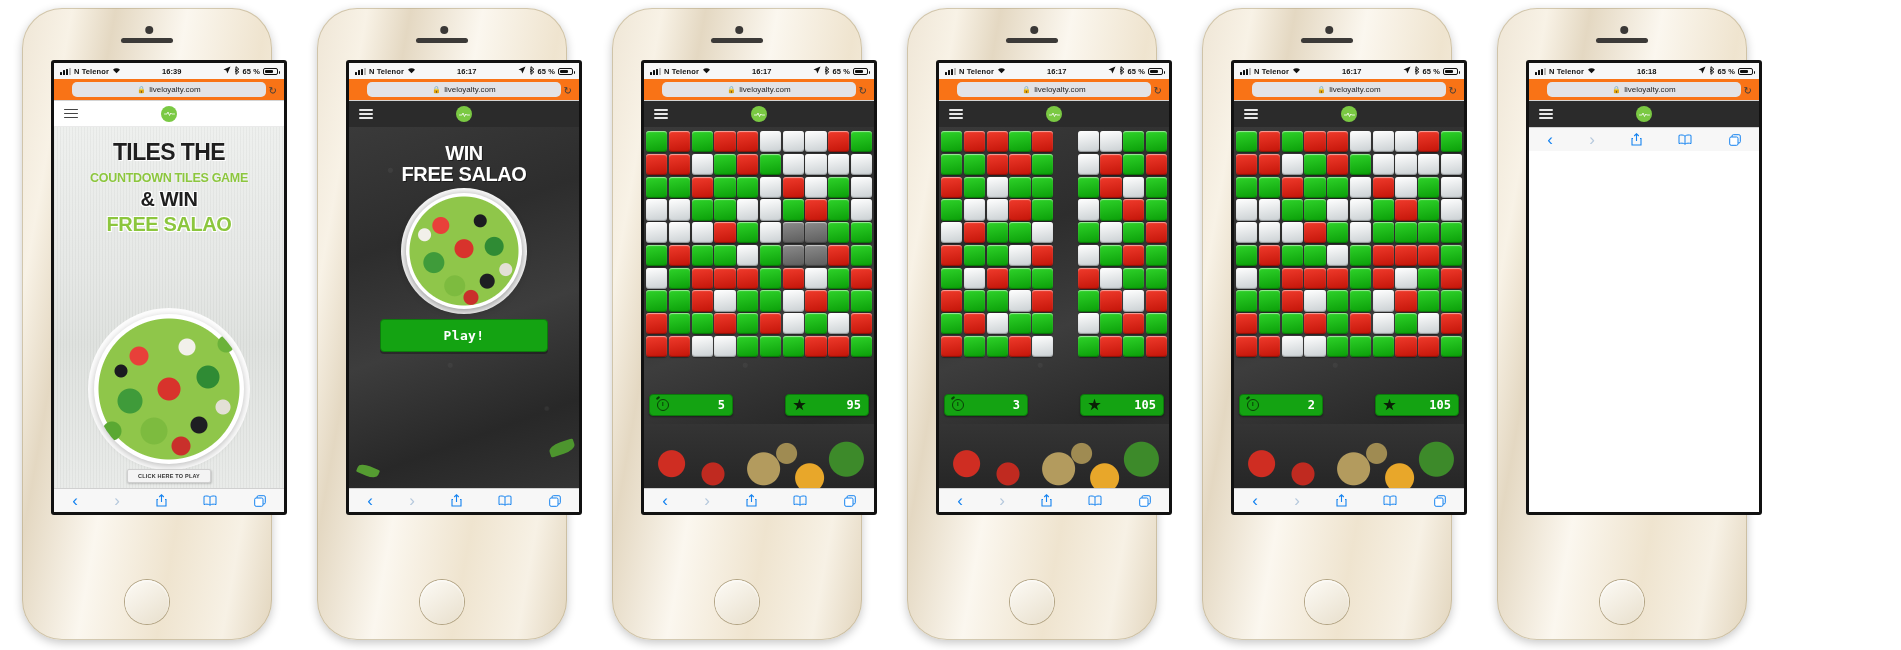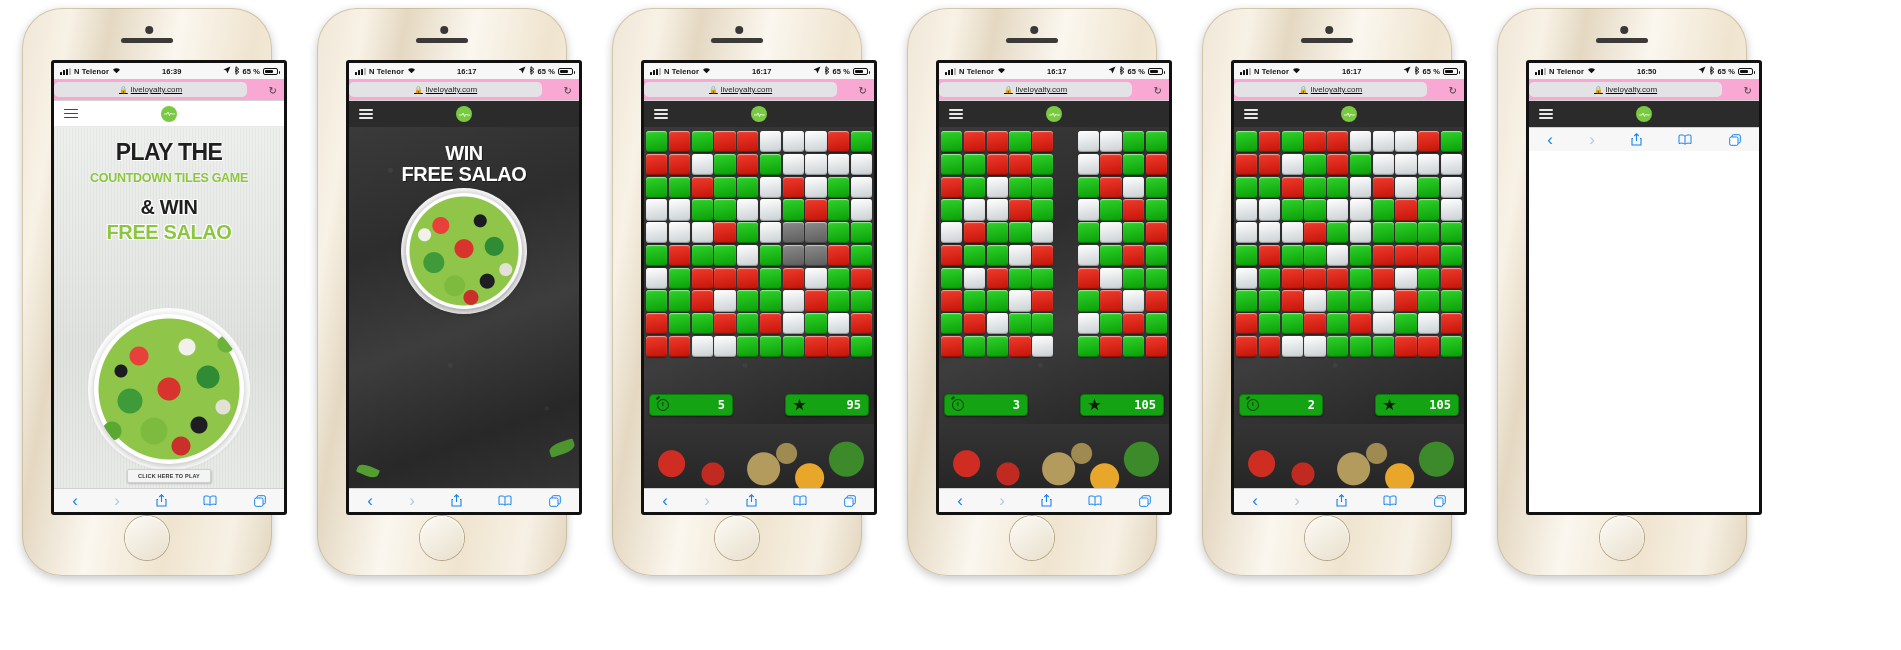--- a/index.html
+++ b/index.html
@@ -13,21 +13,21 @@
 
   
   .phone {
     position:relative;
     width:295px; height:650px;
     flex:0 0 295px;
   }
   .phone-body{
     position:absolute;
     left:22px; top:8px;
-    width:250px; height:568px;
+    width:250px; height:632px;
     border-radius:40px;
     background:linear-gradient(100deg,#efe6d6 0%,#f8f2e6 14%,#e4d8c2 26%,#fbf7ef 46%,#efe4cf 68%,#f7f1e5 86%,#e2d5bd 100%);
     box-shadow:0 3px 10px rgba(0,0,0,.22), 0 0 0 1px rgba(180,165,130,.55) inset;
   }
   .phone-screenwrap{
     position:absolute;
     left:29px; top:52px;
     width:236px; height:455px;
     background:#111;
     border-radius:3px;
@@ -79,25 +79,24 @@
   .bars i:nth-child(4){height:7px; background:#b8b8b8}
   .wifi{ font-size:8px; line-height:1; }
   .batt{
     width:15px;height:7px;border:1px solid #111;border-radius:2px;position:relative;
   }
   .batt::after{content:"";position:absolute;right:-3px;top:2px;width:1.5px;height:3px;background:#111;border-radius:0 1px 1px 0;}
   .batt i{position:absolute;left:1px;top:1px;bottom:1px;width:62%;background:#111;border-radius:1px;display:block;}
 
   .urlbar{
     flex:0 0 22px;
-    background:#f9a8d4;
-    display:flex; align-items:center; 
+    background:#f97316;
+    display:flex; align-items:center; justify-content:center;
     position:relative;
     border-bottom:1px solid #d4d4d4;
-    text-decoration:underline;
   }
   .urlpill{
     background:#e3e3e6; border-radius:5px;
     height:15px; width:84%;
     display:flex; align-items:center; justify-content:center; gap:3px;
     font-size:8px; color:#1d1d1f;
   }
   .lock{ font-size:7px; }
   .reload{
     position:absolute; right:7px; top:50%; transform:translateY(-50%);
@@ -142,21 +141,21 @@
     font-family:"Liberation Sans", sans-serif;
     text-shadow:0 0 2px #fff, 1px 1px 0 #fff;
   }
   .s1 .t2{
     margin-top:7px;
     font-size:12.5px; font-weight:900; color:#8cc63e;
     letter-spacing:-.3px;
     text-shadow:0 0 2px #fff;
   }
   .s1 .t3{
-    margin-top:11px;
+    margin-top:3px;
     font-size:20px; font-weight:900; color:#1f1f1f;
     letter-spacing:-.4px;
     text-shadow:1px 1px 0 #fff,-1px -1px 0 #fff,1px -1px 0 #fff,-1px 1px 0 #fff, 0 0 3px #fff;
   }
   .s1 .t4{
     margin-top:2px;
     font-size:20px; font-weight:900; color:#8cc63e;
     letter-spacing:-.4px;
     text-shadow:1px 1px 0 #fff,-1px -1px 0 #fff,1px -1px 0 #fff,-1px 1px 0 #fff;
   }
@@ -416,21 +415,21 @@
                 <span></span>
                 <span></span>
               </div>
               <div class="brand">
                 <svg class="pulse" viewBox="0 0 22 12">
                   <path d="M1 7 H6 L8 3 L11 10 L13.5 5 L15.5 7 H21" stroke="#ffffff" stroke-width="1.6" fill="none" stroke-linejoin="round" stroke-linecap="round"></path>
                 </svg>
               </div>
             </div>
             <div class="pagebody s1">
-              <div class="t1">PLAY THE</div>
+              <div class="t1">TILES THE</div>
               <div class="t2">COUNTDOWN TILES GAME</div>
               <div class="t3">&amp; WIN</div>
               <div class="t4">FREE SALAO</div>
               <div class="bowl"></div>
               <div class="cta1">CLICK HERE TO PLAY</div>
             </div>
             <div class="toolbar">
               <span class="tb" style="font-size: 17px;">‹</span>
               <span class="tb dim" style="font-size: 17px;">›</span>
               <span class="tb">
@@ -508,20 +507,21 @@
               <div class="brand">
                 <svg class="pulse" viewBox="0 0 22 12">
                   <path d="M1 7 H6 L8 3 L11 10 L13.5 5 L15.5 7 H21" stroke="#ffffff" stroke-width="1.6" fill="none" stroke-linejoin="round" stroke-linecap="round"></path>
                 </svg>
               </div>
             </div>
             <div class="pagebody sdark s2">
               <div class="h1">WIN</div>
               <div class="h2">FREE SALAO</div>
               <div class="bowl2"></div>
+              <div class="btn-green">Play!</div>
               <div class="leaf"></div>
               <div class="leaf2"></div>
             </div>
             <div class="toolbar">
               <span class="tb" style="font-size: 17px;">‹</span>
               <span class="tb dim" style="font-size: 17px;">›</span>
               <span class="tb">
                 <svg width="11" height="13" viewBox="0 0 11 13">
                   <path d="M5.5 1 V8" stroke="#1583f0" stroke-width="1.1"></path>
                   <path d="M3.2 3 5.5 .8 7.8 3" stroke="#1583f0" stroke-width="1.1" fill="none"></path>
@@ -1147,21 +1147,21 @@
                   <i></i>
                   <i></i>
                   <i></i>
                   <i></i>
                 </div>
                 <span>N Telenor</span>
                 <span class="wifi"><svg width="9" height="7" viewBox="0 0 9 7">
                     <path d="M4.5 6.2 L1 2.8 A5 5 0 0 1 8 2.8 Z" fill="#111"></path>
                   </svg></span>
               </div>
-              <div class="sb-center">16:50</div>
+              <div class="sb-center">16:18</div>
               <div class="sb-right">
                 <span><svg width="8" height="8" viewBox="0 0 8 8">
                     <path d="M7.5 .5 .5 3.6 3.3 4.6 4.4 7.5 Z" fill="#111"></path>
                   </svg></span>
                 <span><svg width="6" height="9" viewBox="0 0 6 9">
                     <path d="M2 .7 V8.3 L4.8 5.9 1.2 3.1 M2 .7 L4.8 3.1 1.2 5.9" stroke="#111" stroke-width="1" fill="none"></path>
                   </svg></span>
                 <span>65 %</span>
                 <div class="batt">
                   <i></i>

